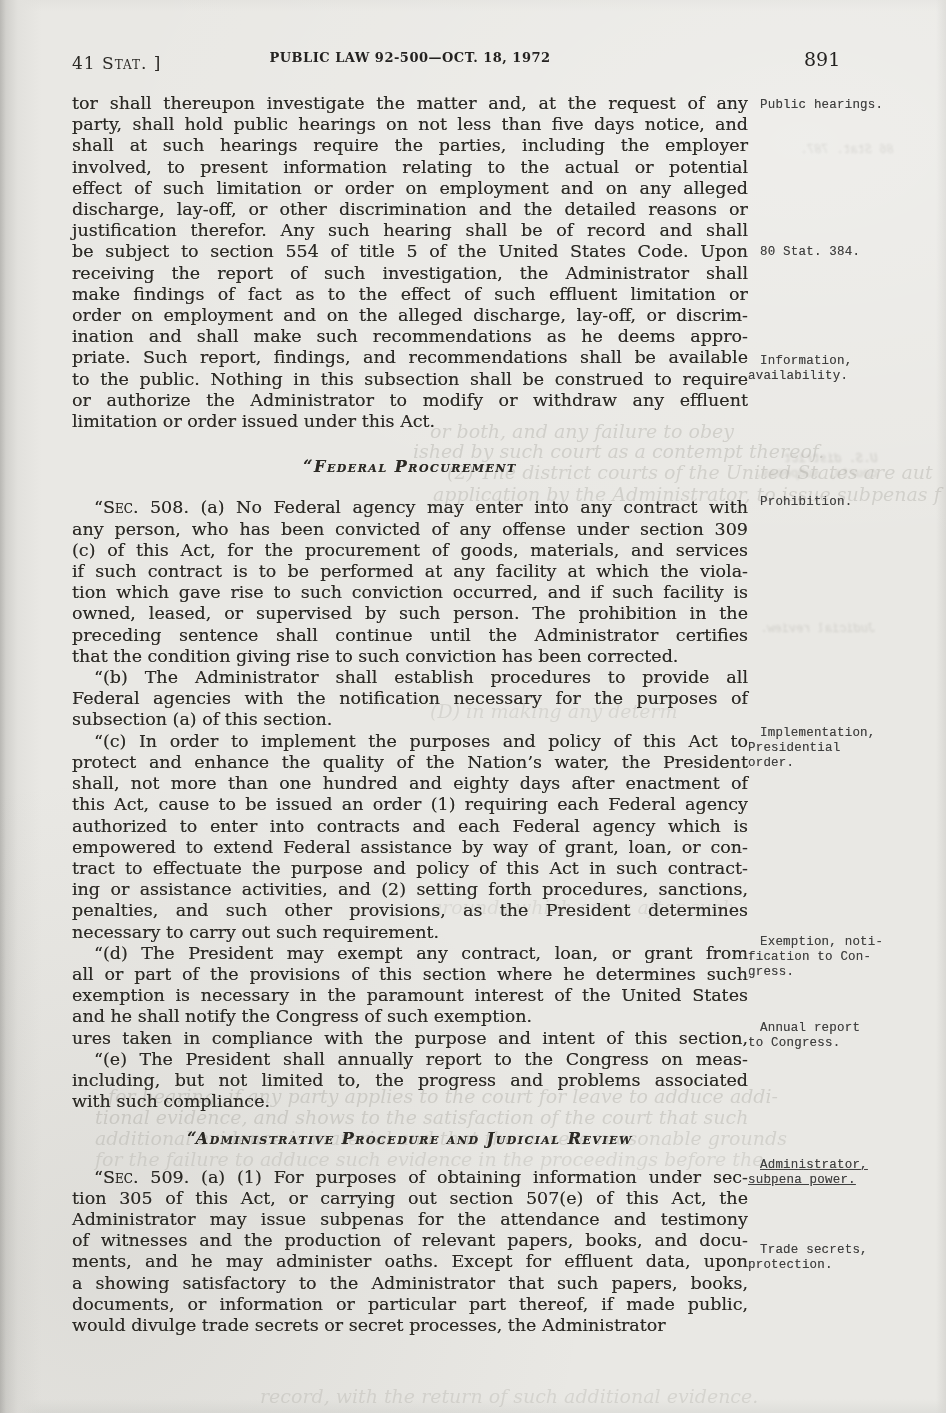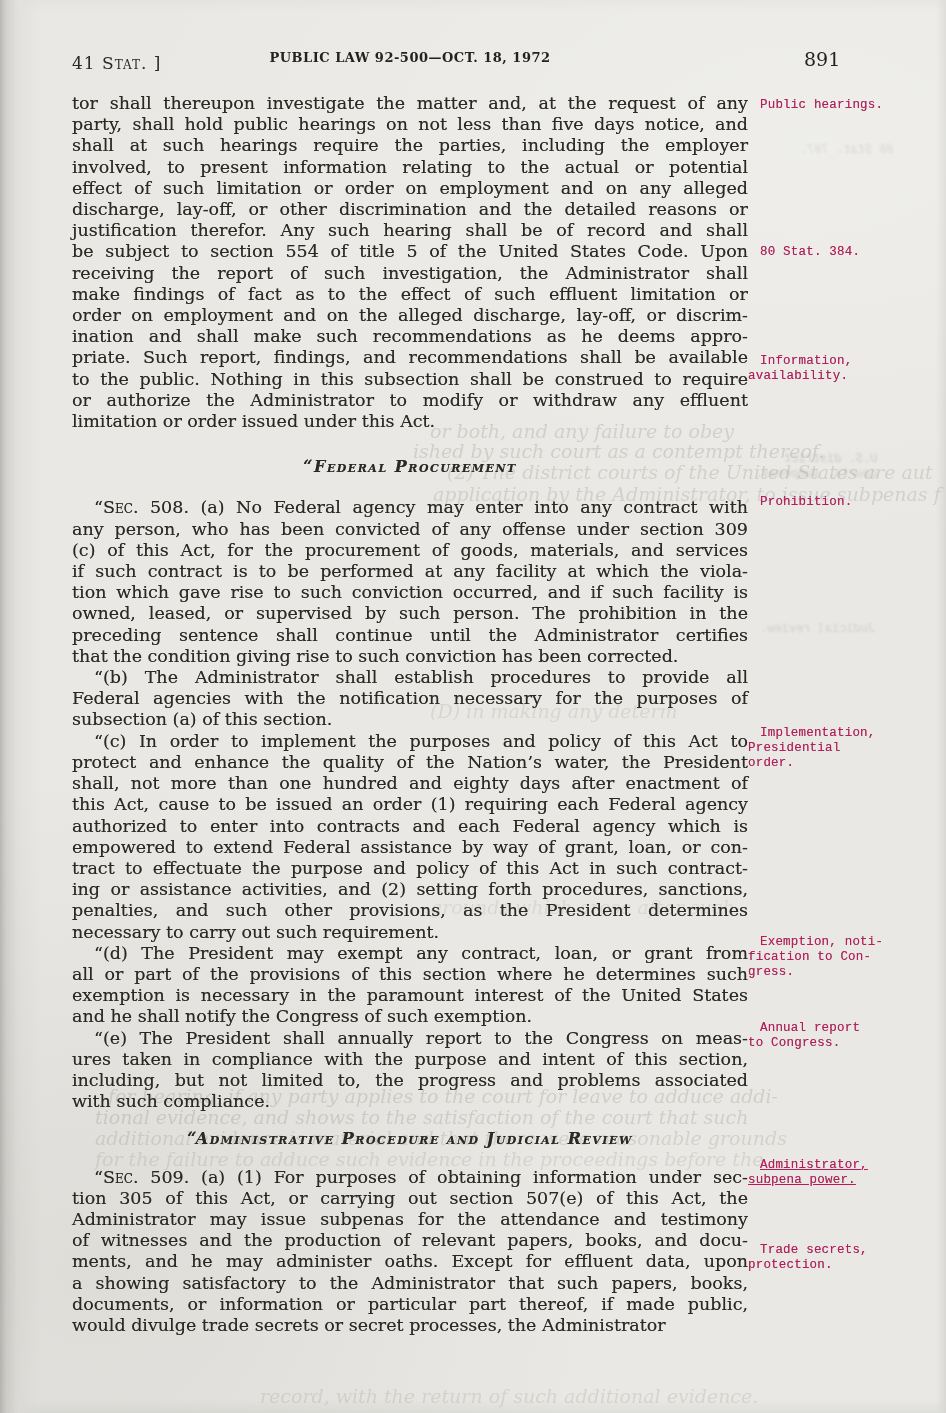--- a/index.html
+++ b/index.html
@@ -49,21 +49,21 @@
     letter-spacing:1.5px;color:#2b2924;font-style:italic;
   }
   .heading.h1{margin-top:24px;margin-bottom:20px;}
   .heading.h2{margin-top:16px;margin-bottom:17px;}
   
   .margin-notes{position:absolute;left:748px;top:0;width:195px;z-index:2;}
   .margin-note{
     position:absolute;left:0;width:190px;
     font-family:"Liberation Mono", monospace;
     font-size:12.5px;line-height:15.2px;letter-spacing:0.2px;
-    color:#be185d;white-space:pre-line;text-indent:12px;
+    color:#404040;white-space:pre-line;text-indent:12px;
     text-shadow:0 0 0.4px rgba(52,50,45,0.5);
   }
   
   .bleed-layer{position:absolute;inset:0;z-index:1;pointer-events:none;}
   .bleed-line{
     position:absolute;font-family:"DejaVu Serif",serif;font-size:19px;
     color:#565348;white-space:pre-line;filter:blur(0.7px);font-style:italic;
   }
   .bleed-line.mirror{transform:scaleX(-1);filter:blur(1px);
     font-family:"Liberation Mono",monospace;font-size:12px;line-height:15px;}
@@ -144,22 +144,22 @@
       <div class="line">penalties, and such other provisions, as the President determines</div>
       <div class="line last">necessary to carry out such requirement.</div>
     </div>
     <div class="para">
       <div class="line fl">“(d) The President may exempt any contract, loan, or grant from</div>
       <div class="line">all or part of the provisions of this section where he determines such</div>
       <div class="line">exemption is necessary in the paramount interest of the United States</div>
       <div class="line last">and he shall notify the Congress of such exemption.</div>
     </div>
     <div class="para">
+      <div class="line">ures taken in compliance with the purpose and intent of this section,</div>
       <div class="line fl">“(e) The President shall annually report to the Congress on meas-</div>
-      <div class="line">ures taken in compliance with the purpose and intent of this section,</div>
       <div class="line">including, but not limited to, the progress and problems associated</div>
       <div class="line last">with such compliance.</div>
     </div>
     <div class="heading h2">“Administrative Procedure and Judicial Review</div>
     <div class="para">
       <div class="line fl"><span class="sc">“Sec.</span> 509. (a) (1) For purposes of obtaining information under sec-</div>
       <div class="line">tion 305 of this Act, or carrying out section 507(e) of this Act, the</div>
       <div class="line">Administrator may issue subpenas for the attendance and testimony</div>
       <div class="line">of witnesses and the production of relevant papers, books, and docu-</div>
       <div class="line">ments, and he may administer oaths. Except for effluent data, upon</div>

